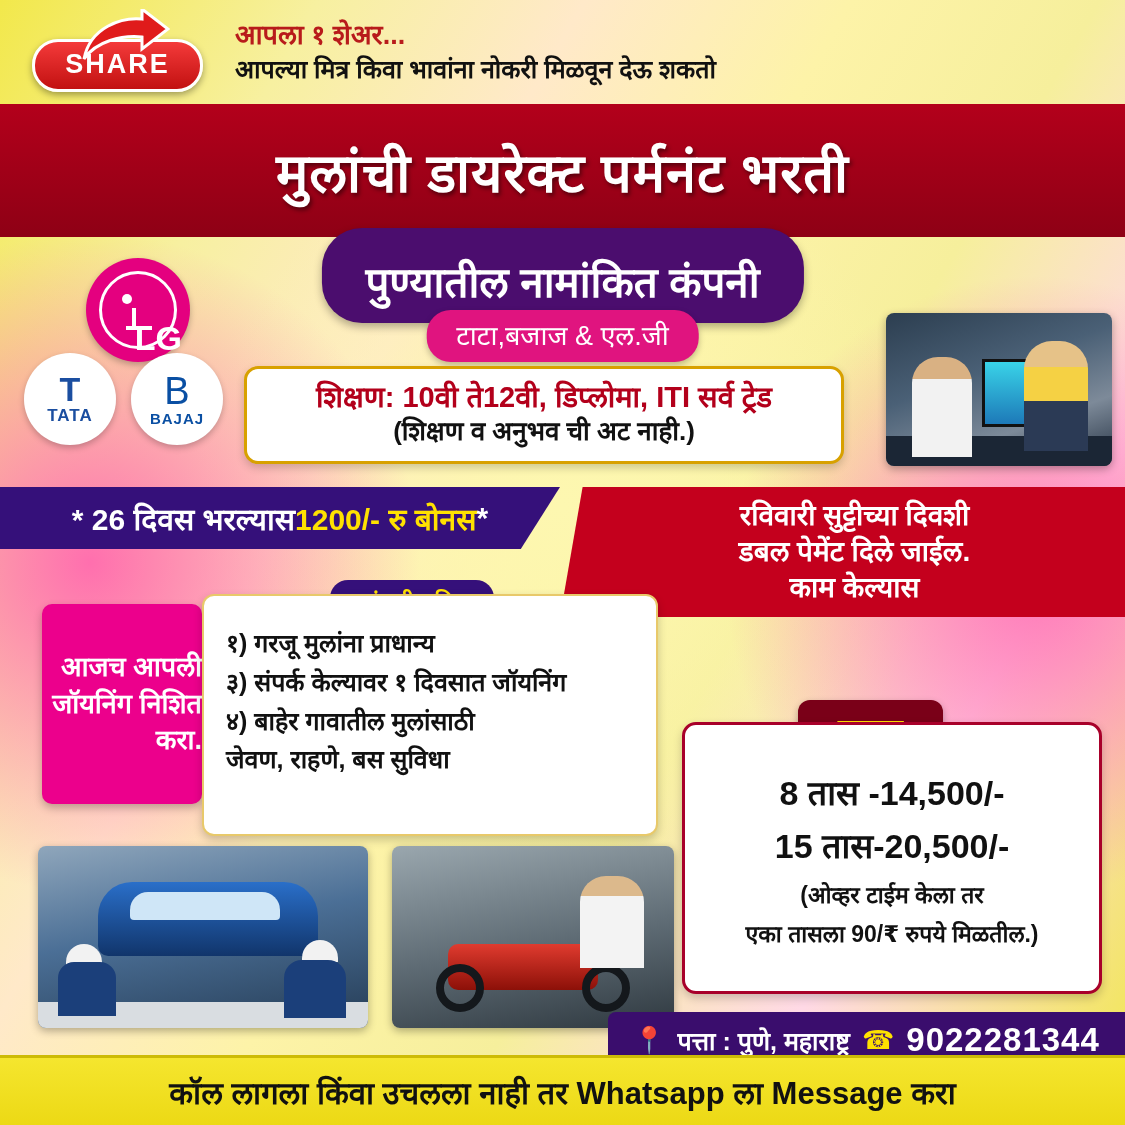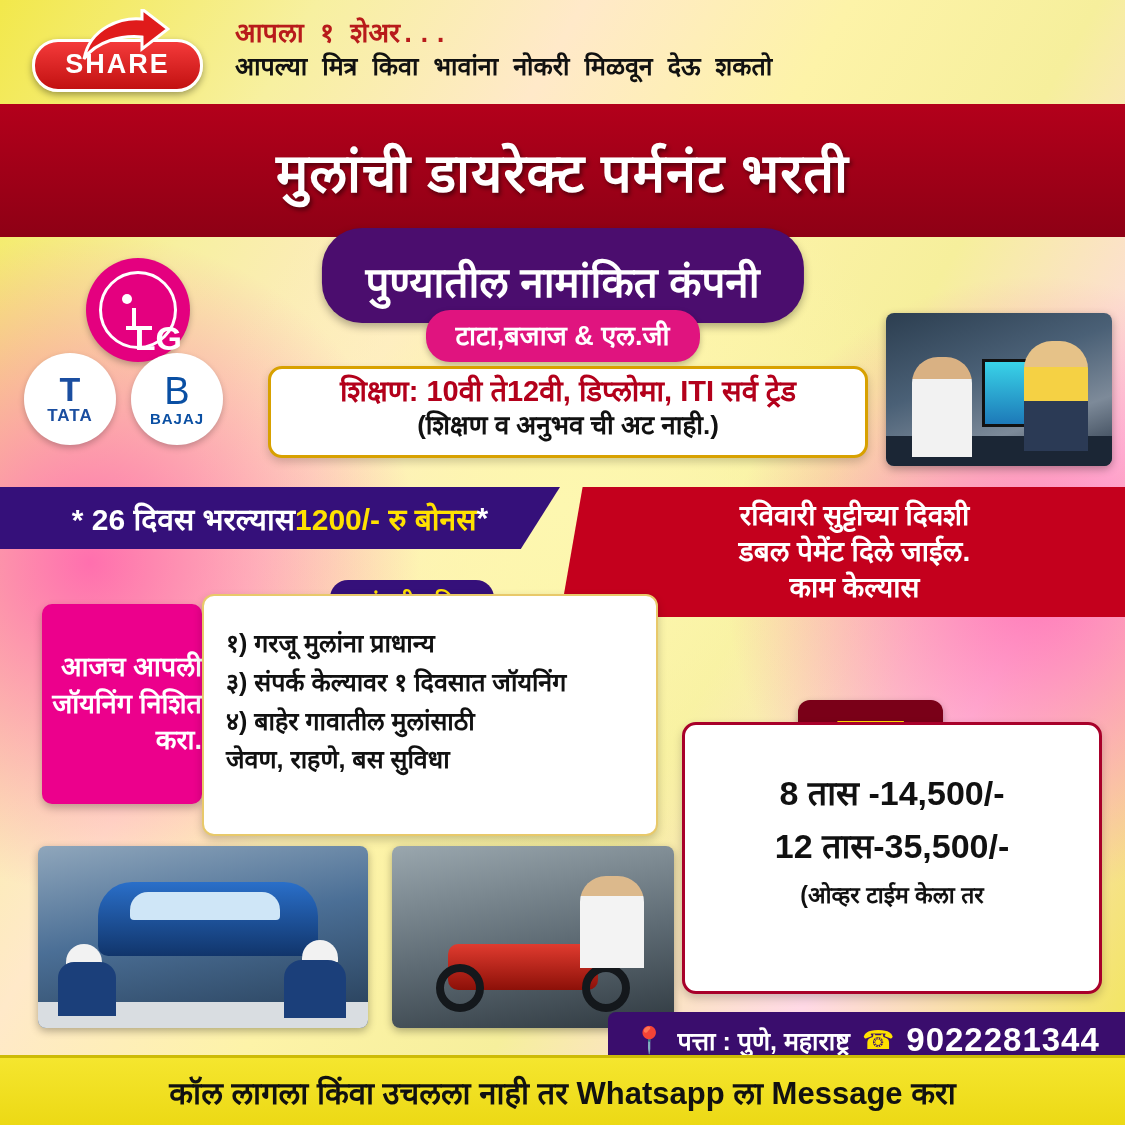--- a/index.html
+++ b/index.html
@@ -27,21 +27,21 @@
   .share-wrap { width: 235px; display:flex; flex-direction:column; align-items:center; justify-content:flex-start; position:relative; }
   .share-arrow { position:absolute; top:-4px; left: 78px; }
   .share-btn {
     margin-top: 26px;
     background: linear-gradient(#f43a3a, #c21111);
     color: #fff; font-weight: bold; font-size: 27px; letter-spacing: 2px;
     padding: 7px 30px 9px; border-radius: 26px;
     border: 3px solid #fff;
     box-shadow: 0 3px 7px rgba(0,0,0,.35);
   }
-  .share-text { flex: 1; padding-right: 13px; font-family: Liberation Mono, monospace; }
+  .share-text { flex: 1; padding-right: 13px; }
   .share-line1 { color:#b81b1b; font-size: 27px; font-weight: bold; line-height: 1.25; }
   .share-line2 { color:#111; font-size: 25px; font-weight: bold; line-height: 1.3; }
 
   
   .title-bar {
     position: absolute; top: 104px; left: 0; width: 1125px; height: 133px;
     background: linear-gradient(#b3001b, #8e0015);
     display: flex; align-items: center; justify-content: center;
   }
   .title-bar h1 {
@@ -54,21 +54,21 @@
     position: absolute; top: 228px; left: 50%; transform: translateX(-50%);
     background: #4b0d6e; color: #fff; font-size: 42px; font-weight: bold;
     padding: 24px 44px 14px; border-radius: 40px;
     box-shadow: 0 4px 8px rgba(0,0,0,.3);
     white-space: nowrap;
   }
 
   
   .brands-pill {
     position: absolute; top: 310px; left: 50%; transform: translateX(-50%);
-    background: #e0147f; color: #fff; font-size: 27px; font-weight: bold;
+    background: #e0147f; color: #fff; font-size: 27px; font-weight: normal;
     padding: 6px 30px 9px; border-radius: 24px; white-space: nowrap;
     box-shadow: 0 3px 6px rgba(0,0,0,.25);
   }
 
   
   .logo-lg {
     position: absolute; top: 258px; left: 86px;
     width: 104px; height: 104px; border-radius: 52px;
     background: #e4007f; display:flex; align-items:center; justify-content:center;
     box-shadow: 0 3px 6px rgba(0,0,0,.25);
@@ -87,23 +87,23 @@
   }
   .logo-tata { top: 353px; left: 24px; }
   .logo-bajaj { top: 353px; left: 131px; }
   .logo-tata .mark { font-size: 34px; color: #1b4ea0; font-weight: bold; line-height: 1; }
   .logo-tata .name { font-size: 17px; color: #1b4ea0; font-weight: bold; letter-spacing: 1px; }
   .logo-bajaj .mark { font-size: 38px; color: #0a4fa3; line-height: 1; }
   .logo-bajaj .name { font-size: 15px; color: #0a4fa3; font-weight: bold; letter-spacing: 1px; }
 
   
   .edu-box {
-    position: absolute; top: 366px; left: 268px; width: 600px;
+    position: absolute; top: 366px; left: 244px; width: 600px;
     background: #fff; border: 3px solid #d8a100; border-radius: 14px;
-    padding: 4px 12px 12px; text-align: center;
+    padding: 10px 12px 12px; text-align: center;
     box-shadow: 0 4px 9px rgba(0,0,0,.18);
   }
   .edu-line1 { color:#b3001b; font-size: 29px; font-weight: bold; line-height:1.25; }
   .edu-line2 { color:#111; font-size: 26px; font-weight: bold; line-height:1.3; }
 
   
   .photo {
     position: absolute; overflow: hidden; border-radius: 8px;
     box-shadow: 0 3px 8px rgba(0,0,0,.3);
   }
@@ -301,22 +301,23 @@
       <li>१) गरजू मुलांना प्राधान्य</li>
       <li>३) संपर्क केल्यावर १ दिवसात जॉयनिंग</li>
       <li>४) बाहेर गावातील मुलांसाठी</li>
       <li class="sub">जेवण, राहणे, बस सुविधा</li>
     </ul>
   </div>
 
   <div class="salary-chip">पगार</div>
   <div class="salary-box">
     <div class="salary-line">8 तास -14,500/-</div>
-    <div class="salary-line">12 तास-35,500/-</div>
+    <div class="salary-line">15 तास-20,500/-</div>
     <div class="salary-note">(ओव्हर टाईम केला तर</div>
+    <div class="salary-note">एका तासला  90/₹ रुपये मिळतील.)</div>
   </div>
 
   <div class="photo photo-car">
     <div class="car-floor"></div>
     <div class="car-body"></div>
     <div class="car-win"></div>
     <div class="car-helmet"></div>
     <div class="car-worker"></div>
     <div class="car-helmet2"></div>
     <div class="car-worker2"></div>

